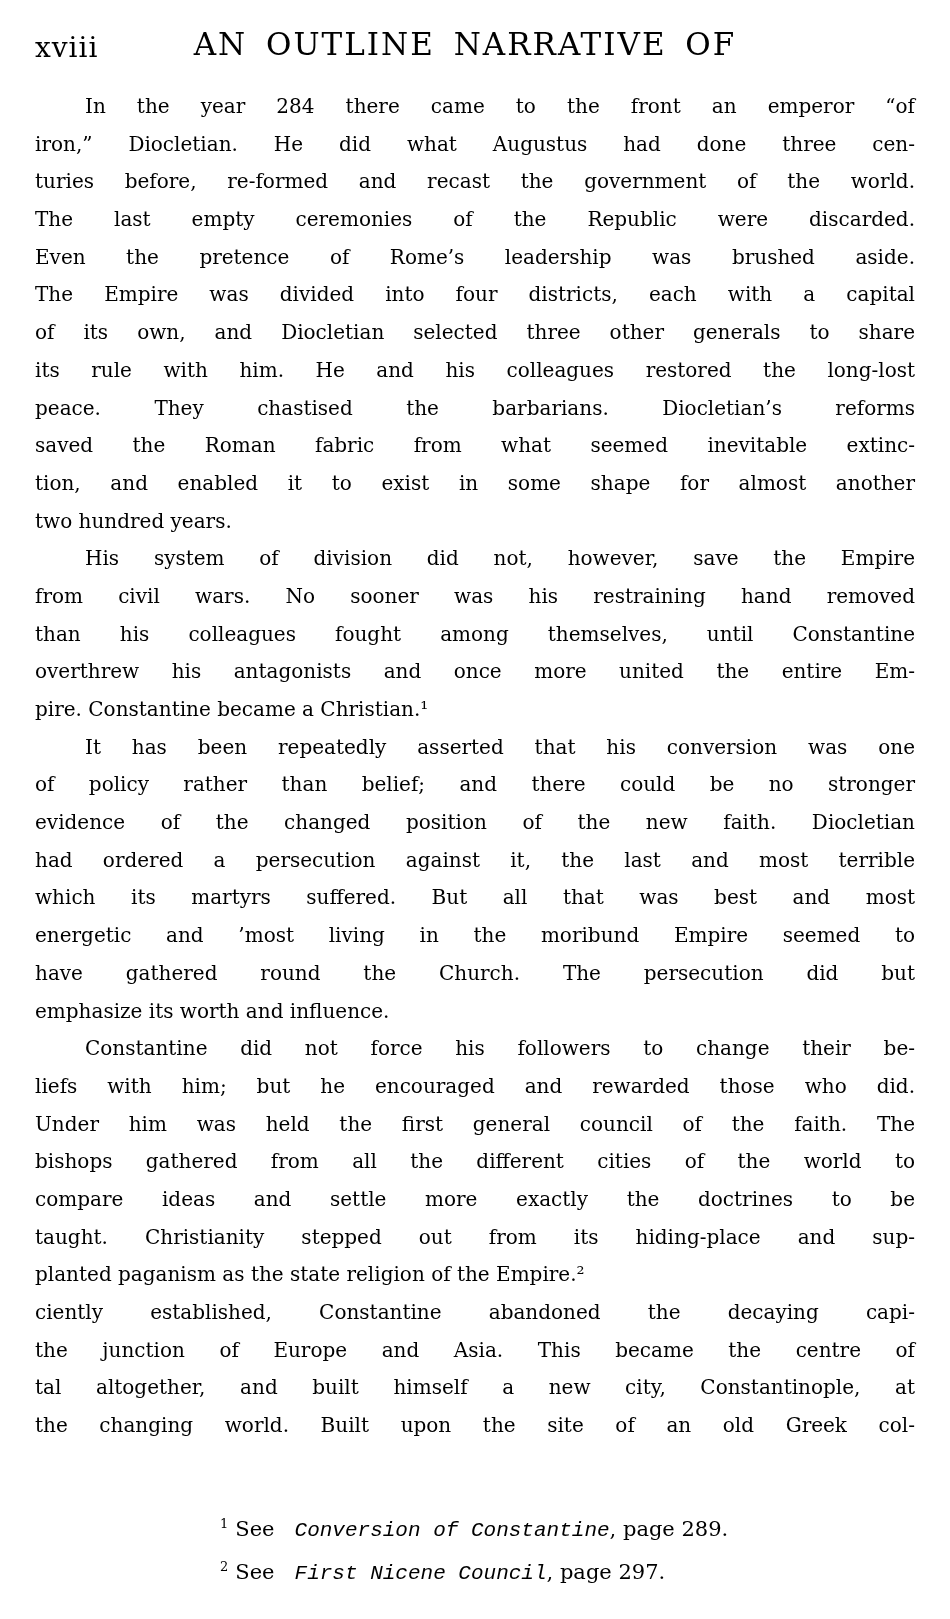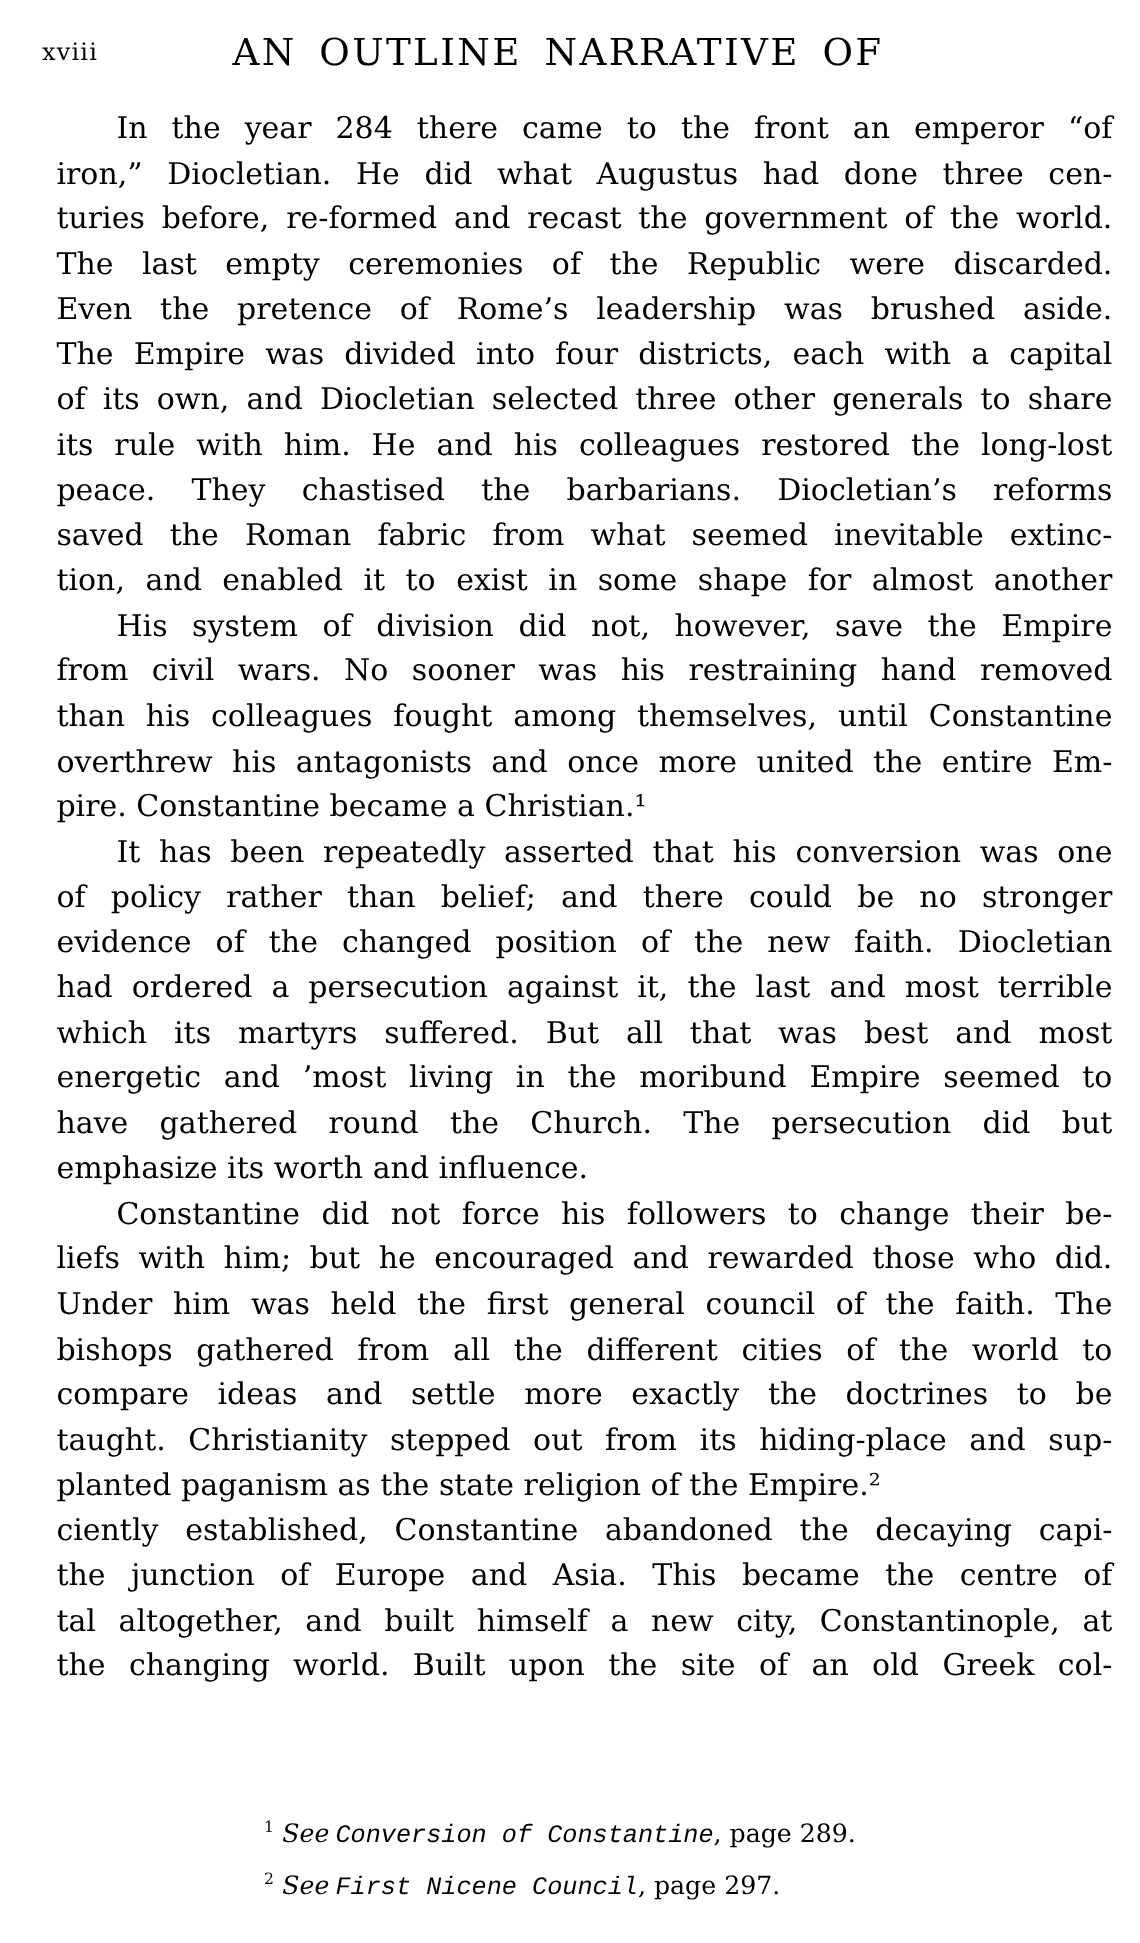--- a/index.html
+++ b/index.html
@@ -9,37 +9,37 @@
     height: 1619px;
     background: #ffffff;
     color: #000000;
     font-family: "DejaVu Serif", serif;
     overflow: hidden;
   }
   .header { position: absolute; top: 26px; left: 0; width: 100%; height: 44px; }
   .page-number {
     position: absolute;
     left: 35px; top: 5px;
-    font-size: 20px;
+    font-size: 28px;
     letter-spacing: 1px;
   }
   .running-title {
     display: block;
     text-align: center;
     font-size: 31px;
     letter-spacing: 2px;
     word-spacing: 7px;
     transform: translateX(-10px);
   }
   .body-text {
     position: absolute;
     top: 88px;
-    left: 47px;
+    left: 35px;
     width: 880px;
-    font-size: 25px;
+    font-size: 20px;
   }
   .para { margin: 0; padding: 0; }
   .line {
     line-height: 37.7px;
     height: 37.7px;
     text-align: justify;
     text-align-last: justify;
     -moz-text-align-last: justify;
     white-space: nowrap;
   }
@@ -50,21 +50,21 @@
     top: 1506px;
     left: 220px;
     font-size: 21px;
   }
   .footnote { line-height: 36px; }
   .footnote sup {
     font-size: 13px;
     vertical-align: super;
     margin-right: 7px;
   }
-  .fn-see { margin-right: 5px; font-style: italic; }
+  .fn-see { margin-right: 20px; }
   .fn-title { font-style: italic; font-family: Liberation Mono, monospace; }
 </style>
 </head>
 <body>
 
 <div class="page">
 
   <div class="header">
     <span class="page-number">xviii</span>
     <span class="running-title">AN OUTLINE NARRATIVE OF</span>
@@ -77,20 +77,21 @@
       <div class="line">iron,” Diocletian. He did what Augustus had done three cen-</div>
       <div class="line">turies before, re-formed and recast the government of the world.</div>
       <div class="line">The last empty ceremonies of the Republic were discarded.</div>
       <div class="line">Even the pretence of Rome’s leadership was brushed aside.</div>
       <div class="line">The Empire was divided into four districts, each with a capital</div>
       <div class="line">of its own, and Diocletian selected three other generals to share</div>
       <div class="line">its rule with him. He and his colleagues restored the long-lost</div>
       <div class="line">peace. They chastised the barbarians. Diocletian’s reforms</div>
       <div class="line">saved the Roman fabric from what seemed inevitable extinc-</div>
       <div class="line">tion, and enabled it to exist in some shape for almost another</div>
+      <div class="line last">two hundred years.</div>
     </div>
 
     <div class="para">
       <div class="line first">His system of division did not, however, save the Empire</div>
       <div class="line">from civil wars. No sooner was his restraining hand removed</div>
       <div class="line">than his colleagues fought among themselves, until Constantine</div>
       <div class="line">overthrew his antagonists and once more united the entire Em-</div>
       <div class="line last">pire. Constantine became a Christian.¹</div>
     </div>
 

